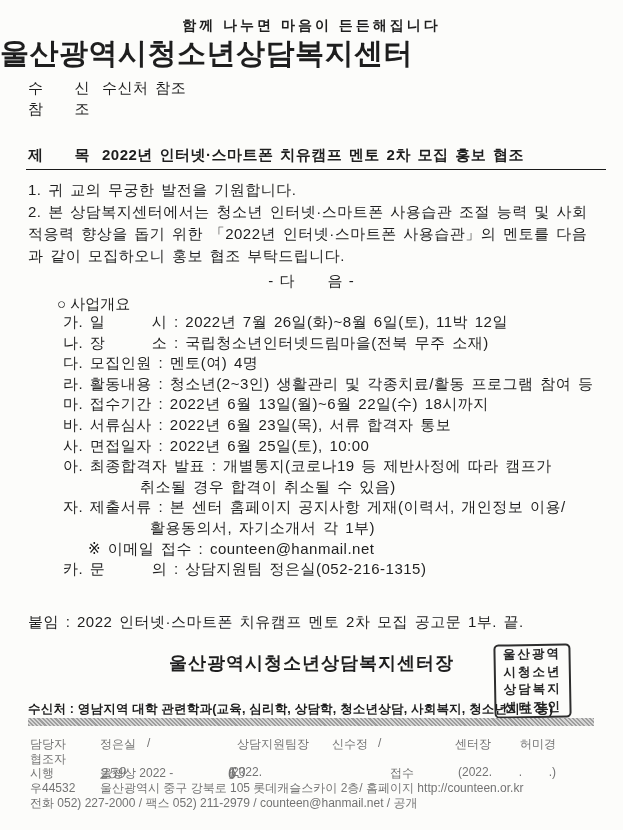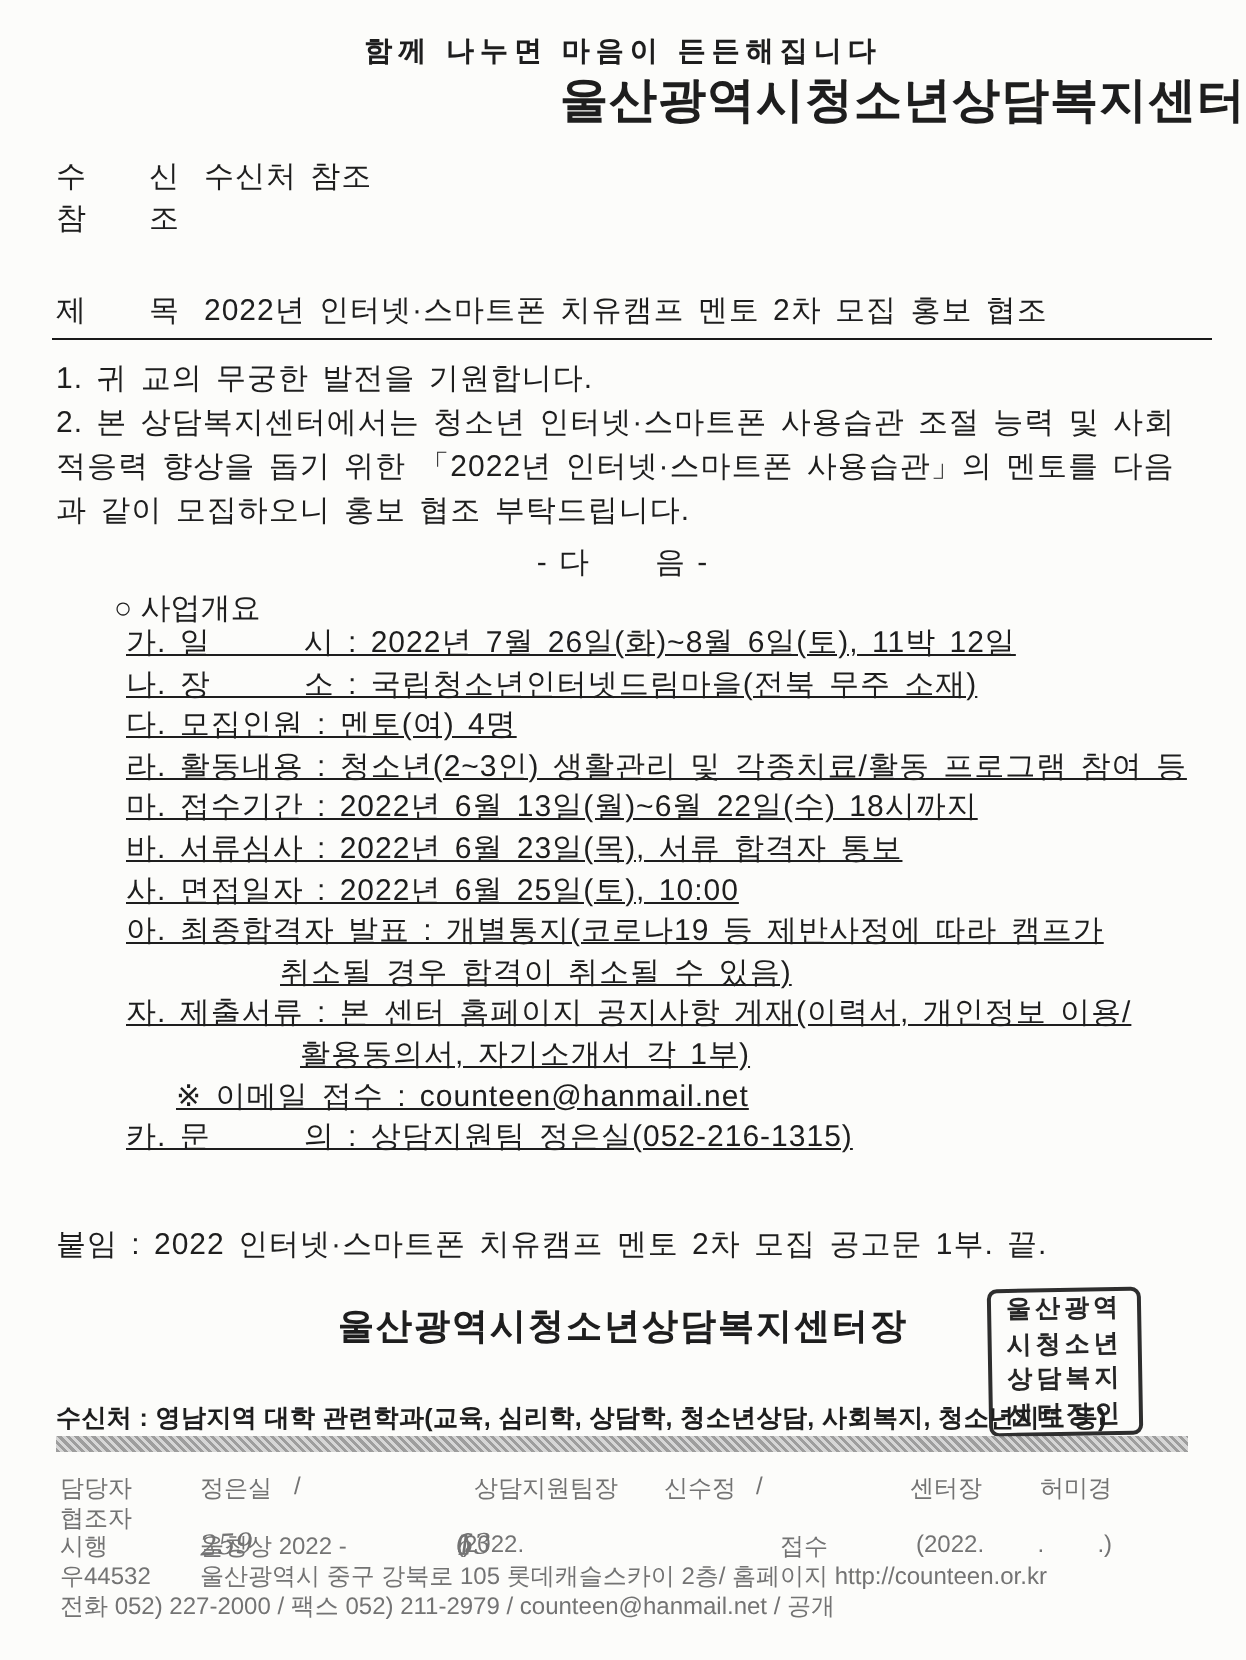--- a/index.html
+++ b/index.html
@@ -11,37 +11,37 @@
     font-family:"Liberation Sans","DejaVu Sans",sans-serif;
     color:#1e1e1e;
     overflow:hidden;
   }
   .abs{position:absolute;white-space:nowrap;}
   .slogan{
     top:17px;left:0;width:100%;text-align:center;
     font-size:14px;font-weight:bold;letter-spacing:3px;
   }
   .org-title{
-    top:34px;left:0;width:100%;text-align:right;
-    font-size:24px;font-weight:bold;letter-spacing:0.5px;
+    top:34px;left:0;width:100%;text-align:left;
+    font-size:29px;font-weight:bold;letter-spacing:0.5px;
   }
   .hdr-row{font-size:15px;letter-spacing:0.5px;word-spacing:2px;}
   .hdr-label{display:inline-block;}
   .hdr-value{margin-left:12px;}
-  .subject-row{font-weight:normal;}
+  .subject-row{font-weight:bold;}
   .subject-underline{
     top:169px;left:26px;width:580px;height:0;
     border-top:1.6px solid #1a1a1a;
   }
   .bodytext{font-size:15px;letter-spacing:0.5px;word-spacing:2px;line-height:22px;}
   .para2 div{white-space:nowrap;}
   .daum{top:272px;left:0;width:100%;text-align:center;font-size:15px;letter-spacing:1px;}
   .overview{top:295px;left:57px;font-size:15px;}
   .items{top:312px;left:0;width:623px;font-size:15px;letter-spacing:0.5px;word-spacing:2px;}
-  .items .ln{line-height:20.6px;padding-left:63px;white-space:nowrap;text-decoration:underline;}
+  .items .ln{line-height:20.6px;padding-left:63px;white-space:nowrap;}
   .items .cont-a{padding-left:140px;}
   .items .cont-b{padding-left:150px;}
   .items .note{padding-left:88px;}
   .attachment{top:613px;left:28px;font-size:15px;letter-spacing:0.5px;word-spacing:2px;}
   .sig-title{
     top:651px;left:0;width:100%;text-align:center;
     font-size:18px;font-weight:bold;letter-spacing:1px;
   }
   .recipients{
     top:701px;left:28px;width:570px;

